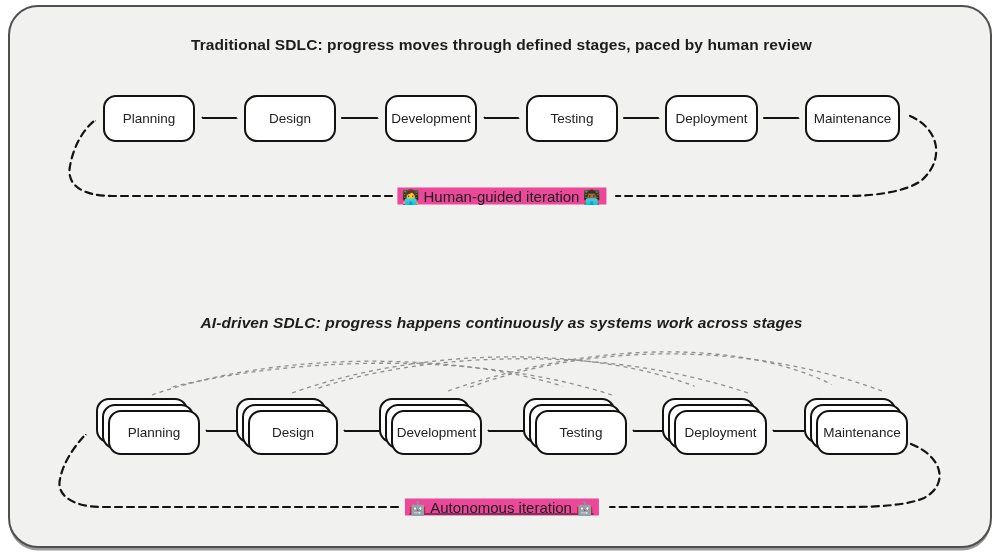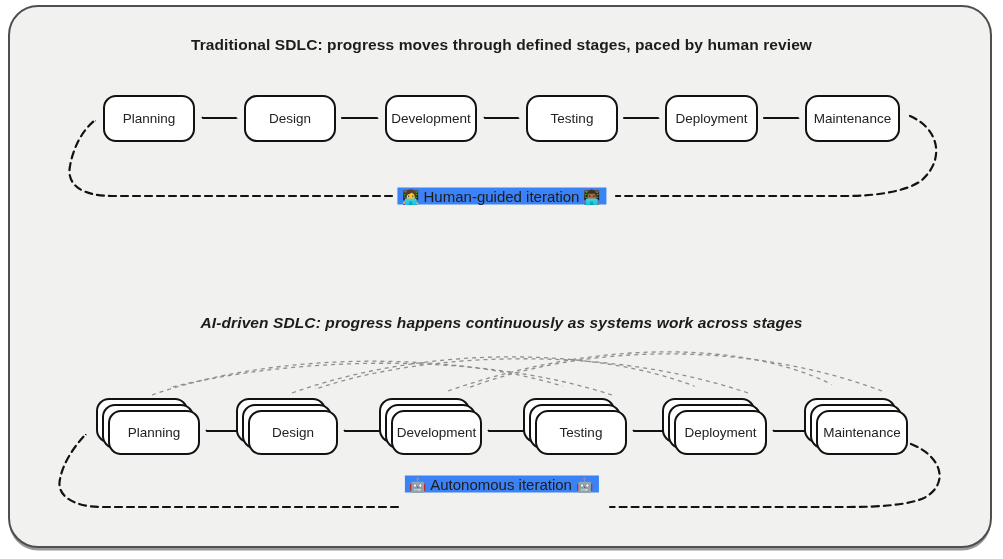--- a/index.html
+++ b/index.html
@@ -42,25 +42,25 @@
   .layer,.card{
     position:absolute;left:0;top:0;width:100%;height:100%;
     background:#ffffff;border:2px solid #121212;border-radius:13px;box-sizing:border-box;
   }
   .l2{transform:translate(-12px,-12px);z-index:1;}
   .l1{transform:translate(-6px,-6px);z-index:2;}
   .card{z-index:3;display:flex;align-items:center;justify-content:center;
     font-size:13.5px;font-weight:500;color:#222;}
   .loop-label{
     position:absolute;left:50%;transform:translate(-50%,-50%);
-    background:#3b82f6;padding:0 5px;white-space:nowrap;
+    background:#ec4899;padding:0 5px;white-space:nowrap;
     font-size:15px;font-weight:500;color:#1c1c1c;z-index:5;
   }
   .loop-top{top:196px;}
-  .loop-bottom{top:484px;}
+  .loop-bottom{top:507px;text-decoration:underline;}
   .loop-label .emoji{font-size:14px;}
 </style>
 </head>
 <body>
 
 <div class="frame"></div>
 
 <svg class="svg-layer" viewBox="0 0 1003 559" xmlns="http://www.w3.org/2000/svg">
   <defs>
     <marker id="ah" refX="-0.5" refY="0" markerWidth="14" markerHeight="14" orient="auto-start-reverse" markerUnits="userSpaceOnUse">

